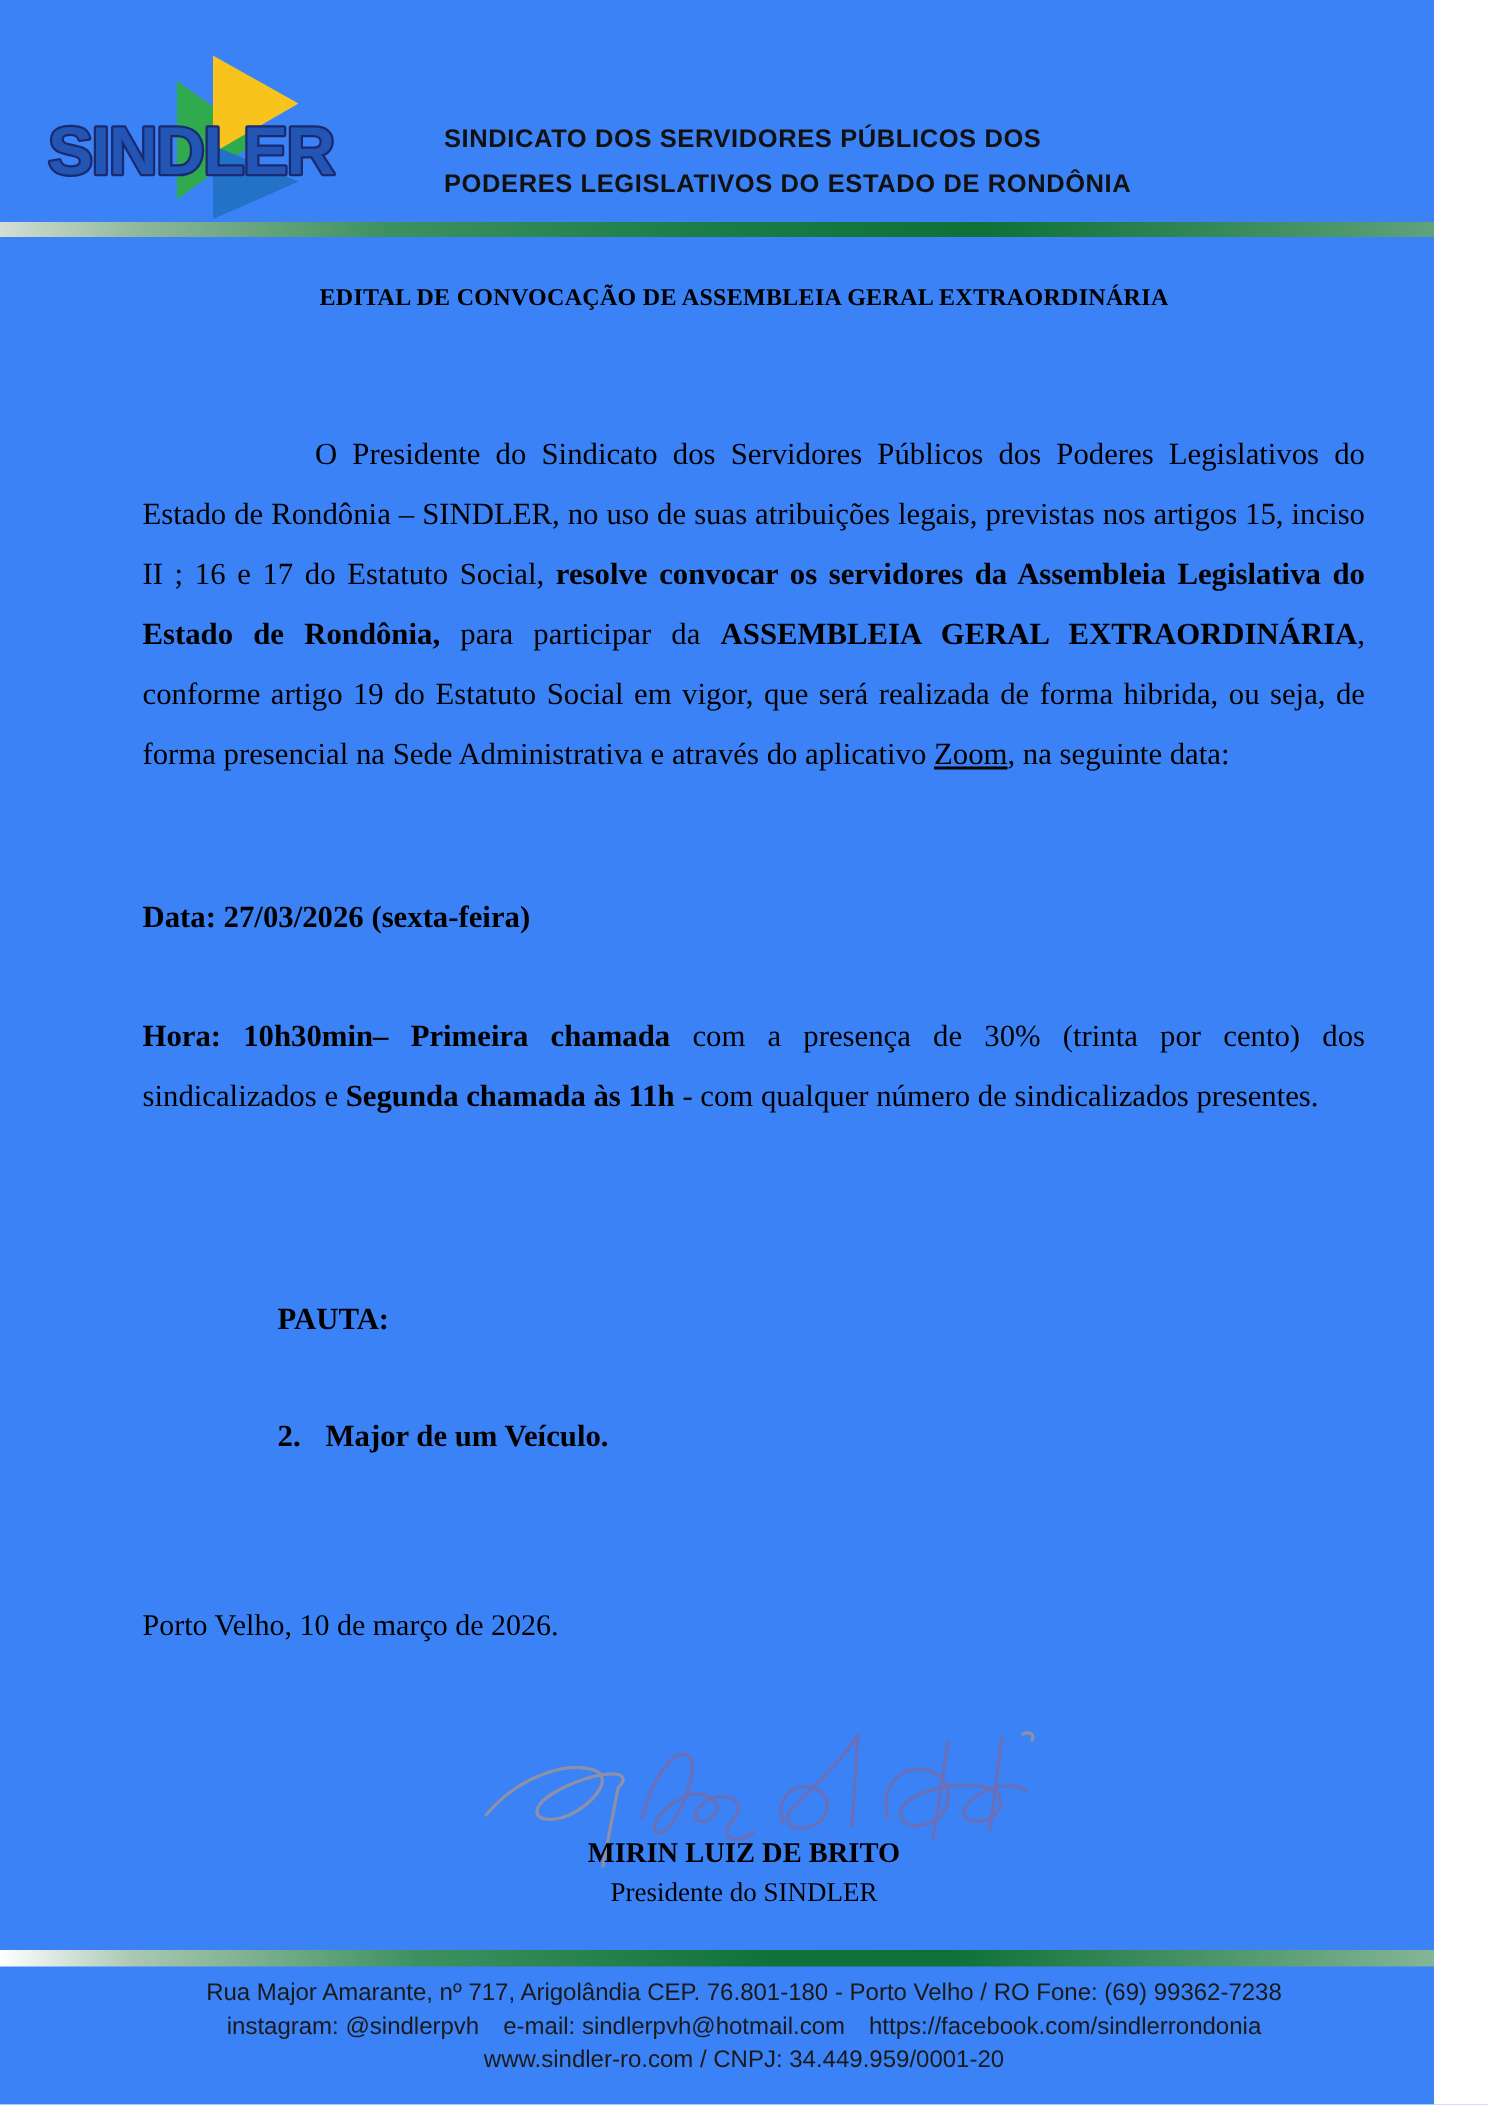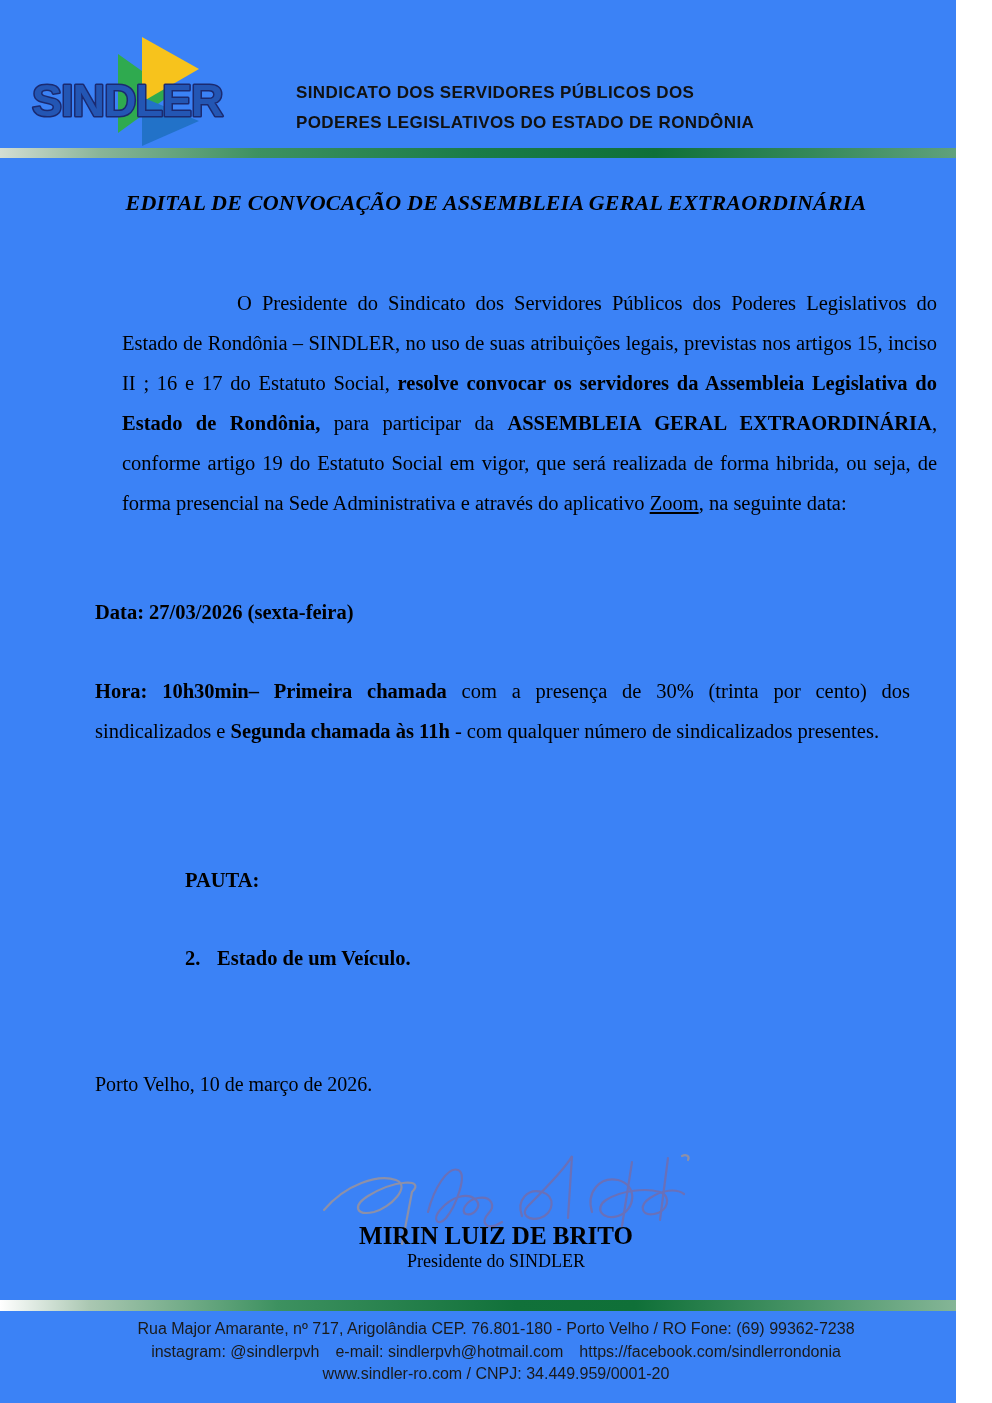--- a/index.html
+++ b/index.html
@@ -34,38 +34,37 @@
   .bar-bottom {
     position: absolute; top: 1300px; left: 0; width: 992px; height: 11px;
     background: linear-gradient(to right,
       #ffffff 0%, #aac7b2 9%, #3d9160 28%, #11713a 52%,
       #0f7038 64%, #4c966a 82%, #93bda2 100%);
   }
 
   
   .doc-title {
     position: absolute; top: 190px; left: 0; width: 992px;
-    text-align: center; font-weight: bold; font-size: 22px;
+    text-align: center; font-weight: bold; font-size: 16px;
     letter-spacing: 0.2px;
-    font-style: italic;
   }
   .content { position: absolute; left: 95px; width: 815px; font-size: 20.5px; line-height: 40px; }
-  #paragraph-1 { top: 283px; text-align: justify; text-indent: 115px; margin-left: 27px; }
+  #paragraph-1 { top: 283px; text-align: justify; text-indent: 115px; }
   #data-line { top: 592px; font-weight: bold; }
   #hora-paragraph { top: 671px; text-align: justify; }
   #pauta-label { top: 860px; padding-left: 90px; font-weight: bold; }
   #pauta-list { top: 936px; padding-left: 90px; font-weight: bold; line-height: 44px; }
   .pauta-item .num { display: inline-block; width: 32px; }
   #city-date { top: 1064px; text-align: left; padding-right: 4px; font-size: 20px; }
 
   
   .signature-svg { position: absolute; top: 1148px; left: 316px; width: 380px; height: 104px; }
   .sig-name {
     position: absolute; top: 1224px; left: 0; width: 992px;
-    text-align: center; font-weight: bold; font-size: 25px; line-height: 24px;
+    text-align: center; font-weight: bold; font-size: 19px; line-height: 24px;
   }
   .sig-role {
     position: absolute; top: 1249px; left: 0; width: 992px;
     text-align: center; font-weight: normal; font-size: 18px; line-height: 24px;
   }
 
   
   .footer-text {
     position: absolute; top: 1318px; left: 0; width: 992px;
     font-family: "Liberation Sans", sans-serif;
@@ -100,21 +99,21 @@
   <div class="content" id="paragraph-1"><span>O Presidente do Sindicato dos Servidores Públicos dos Poderes Legislativos do Estado de Rondônia – SINDLER, no uso de suas atribuições legais, previstas nos artigos 15, inciso II ; 16 e 17 do Estatuto Social,  </span><span style="font-weight: bold;">resolve convocar os servidores da Assembleia Legislativa do Estado de Rondônia,</span><span> para participar da </span><span style="font-weight: bold;">ASSEMBLEIA GERAL EXTRAORDINÁRIA</span><span>, conforme artigo 19 do Estatuto Social em vigor, que será realizada de forma hibrida, ou seja, de forma presencial na Sede Administrativa e através do aplicativo </span><span style="text-decoration: underline;">Zoom</span><span>, na seguinte data:</span></div>
 
   <div class="content" id="data-line">Data: 27/03/2026 (sexta-feira)</div>
 
   <div class="content" id="hora-paragraph"><span style="font-weight: bold;">Hora: 10h30min– Primeira chamada</span><span> com a presença de 30% (trinta por cento) dos sindicalizados e </span><span style="font-weight: bold; margin-top: 34px;">Segunda chamada às 11h</span><span> - com qualquer número de sindicalizados presentes.</span></div>
 
   <div class="content" id="pauta-label">PAUTA:</div>
 
   <div class="content" id="pauta-list">
     <div class="pauta-item">
-      <span class="num">2.</span><span>Estado de um Veículo.</span>
+      <span class="num">2.</span><span>Major de um Veículo.</span>
     </div>
   </div>
 
   <div class="content" id="city-date">Porto Velho, 10 de março de 2026.</div>
 
   <svg class="signature-svg" viewBox="0 0 380 104" xmlns="http://www.w3.org/2000/svg">
     <g fill="none" stroke-width="2.2" stroke-linecap="round">
       <path d="M8,62 C30,36 62,26 80,32 C96,38 74,60 58,64 C40,68 36,58 52,48 C78,32 110,30 96,44 L86,96" stroke="#8d90a8"></path>
       <path d="M112,64 C118,40 132,18 142,22 C152,26 140,58 130,70 C122,79 116,72 124,62 C136,48 152,44 160,52 C166,58 158,68 150,66 C144,64 150,52 162,50 C176,48 180,58 172,66 C164,74 170,84 186,74" stroke="#6a70b8"></path>
       <path d="M206,68 C200,52 212,40 226,44 C240,48 238,66 224,70 C212,73 204,66 212,58 C228,42 250,20 256,8 L252,70" stroke="#6a70b8"></path>

